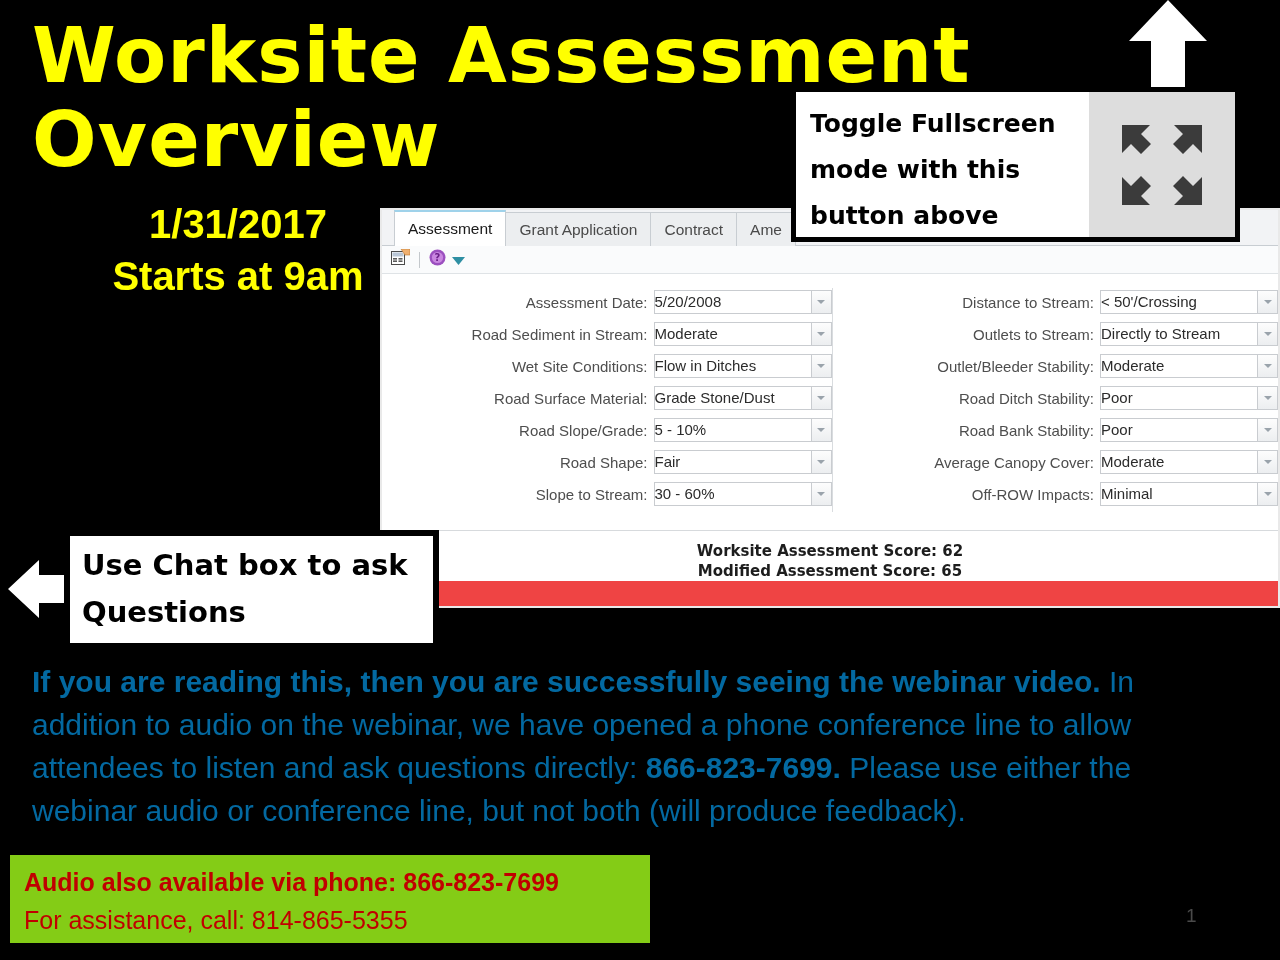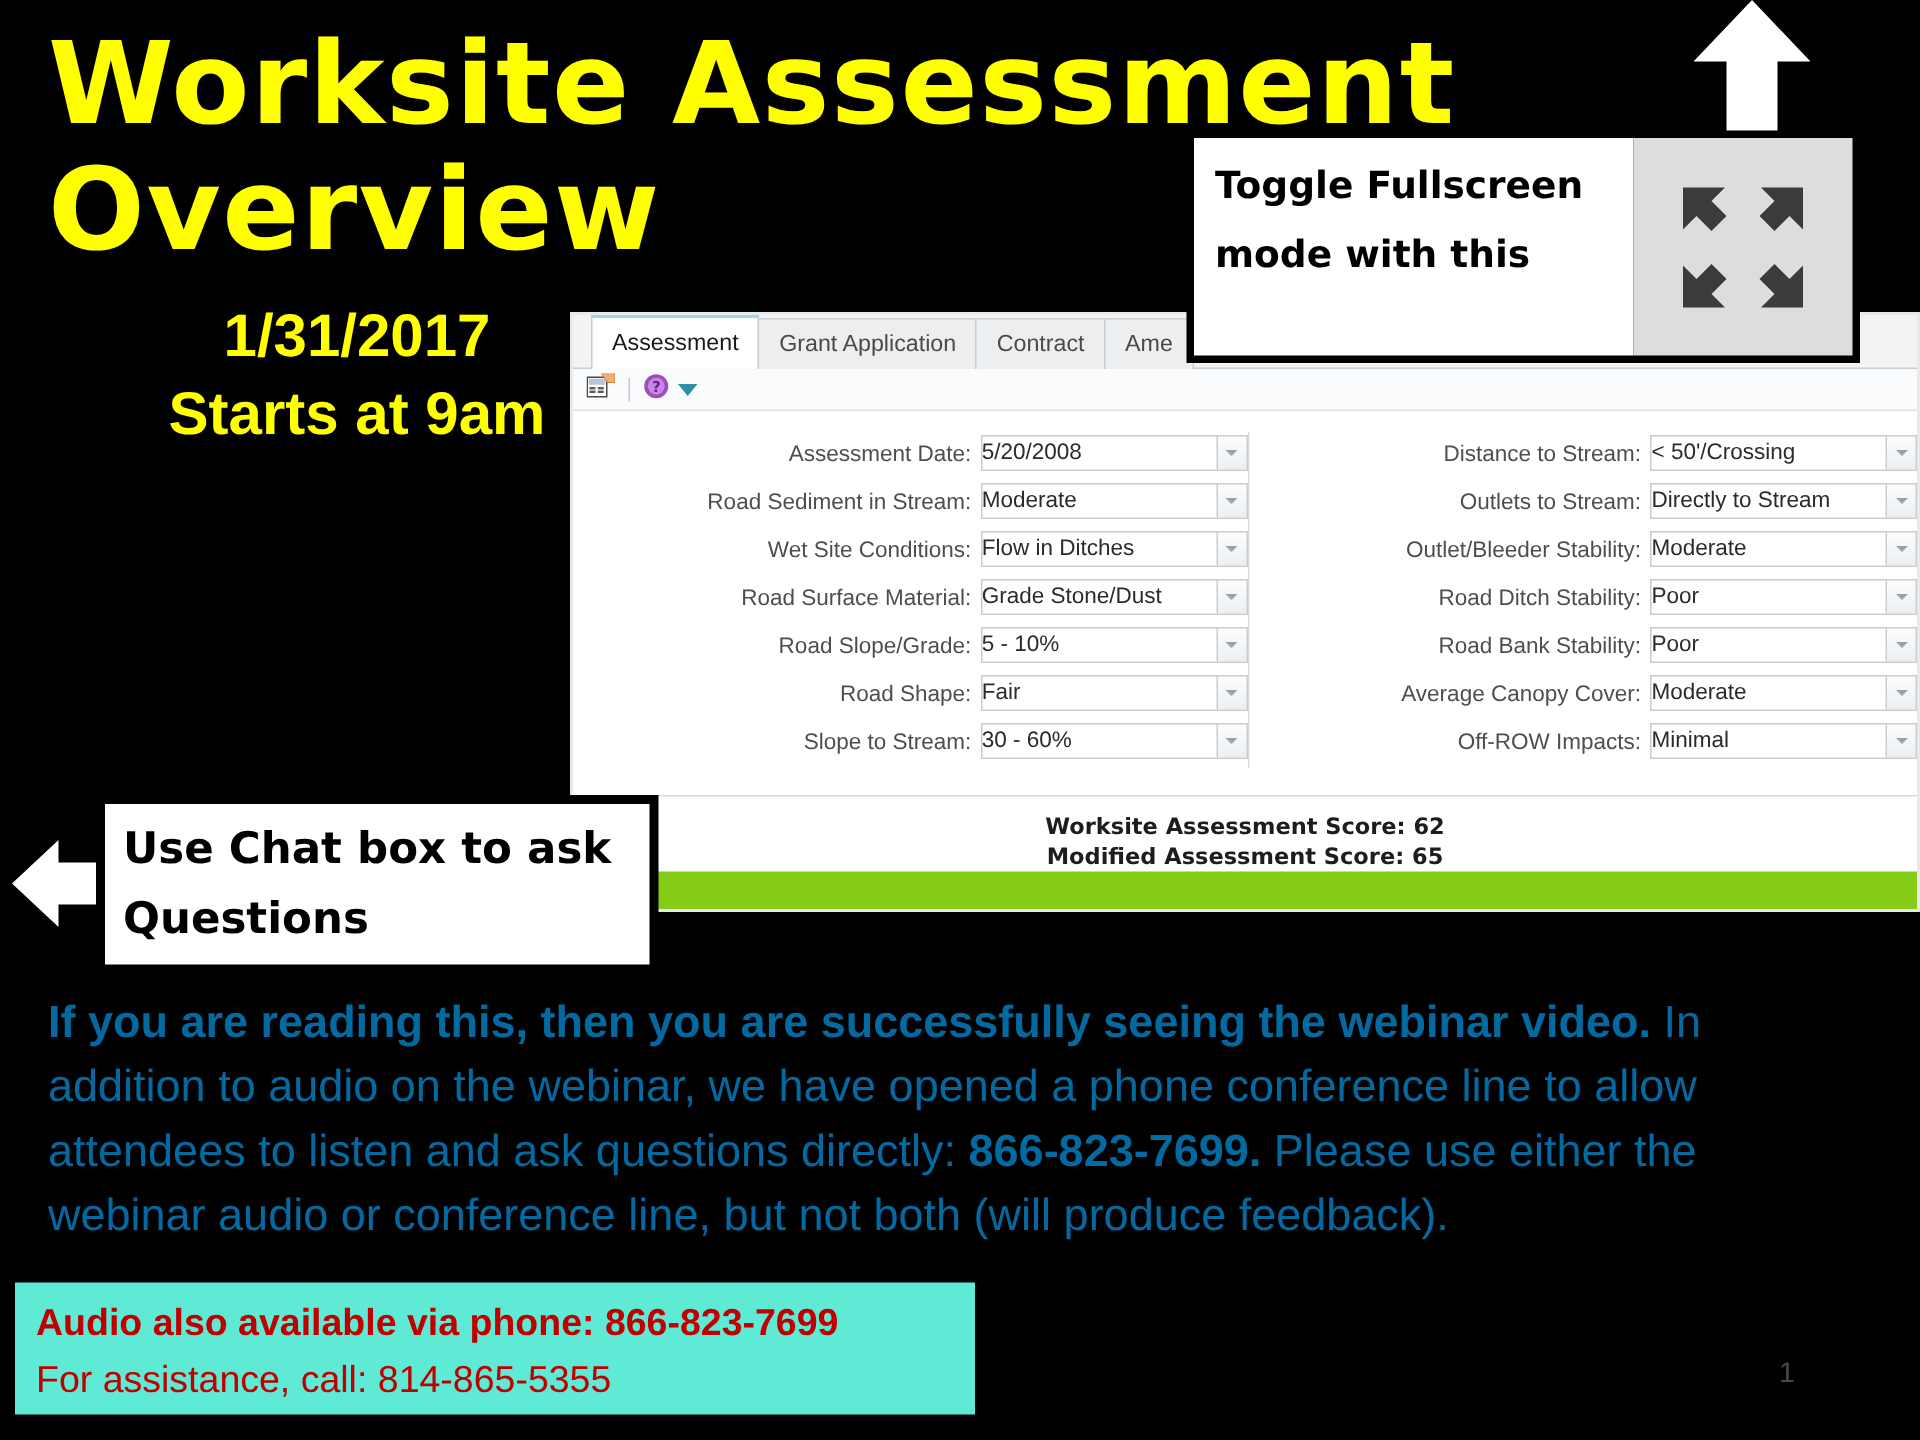--- a/index.html
+++ b/index.html
@@ -67,21 +67,21 @@
     height: 58px;
   }
 
   
   #app-window {
     position: absolute;
     left: 380px;
     top: 208px;
     width: 900px;
     height: 400px;
-    background: #84cc16;
+    background: #ef4444;
     border: 2px solid #e9e9e9;
     box-sizing: border-box;
     overflow: hidden;
   }
   #tabstrip {
     position: relative;
     height: 36px;
     background: #f2f3f5;
     border-bottom: 1px solid #c8cdd2;
     padding-left: 12px;
@@ -281,21 +281,21 @@
   }
   #body-paragraph b { font-weight: bold; }
 
   
   #audio-box {
     position: absolute;
     left: 10px;
     top: 855px;
     width: 640px;
     height: 88px;
-    background: #5eead4;
+    background: #84cc16;
     padding: 8px 0 0 14px;
     box-sizing: border-box;
   }
   .audio-line-bold {
     color: #C00000;
     font-family: "Liberation Sans", sans-serif;
     font-weight: bold;
     font-size: 25px;
     line-height: 38px;
     white-space: nowrap;
@@ -487,20 +487,21 @@
     <div id="score-area">
       <div class="score-line">Worksite Assessment Score: 62</div>
       <div class="score-line">Modified Assessment Score: 65</div>
     </div>
   </div>
 
   <div id="fullscreen-callout">
     <div id="fullscreen-callout-text">
       <div class="callout-line">Toggle Fullscreen</div>
       <div class="callout-line">mode with this</div>
+      <div class="callout-line">button above</div>
     </div>
     <div id="fullscreen-icon-box">
       <svg width="84" height="84" viewBox="0 0 84 84" xmlns="http://www.w3.org/2000/svg">
         <g fill="#3b3b3b">
           <polygon points="2,2 30,2 21,11 31,21 21,31 11,21 2,30"></polygon>
           <polygon points="82,2 54,2 63,11 53,21 63,31 73,21 82,30"></polygon>
           <polygon points="2,82 30,82 21,73 31,63 21,53 11,63 2,54"></polygon>
           <polygon points="82,82 54,82 63,73 53,63 63,53 73,63 82,54"></polygon>
         </g>
       </svg>

